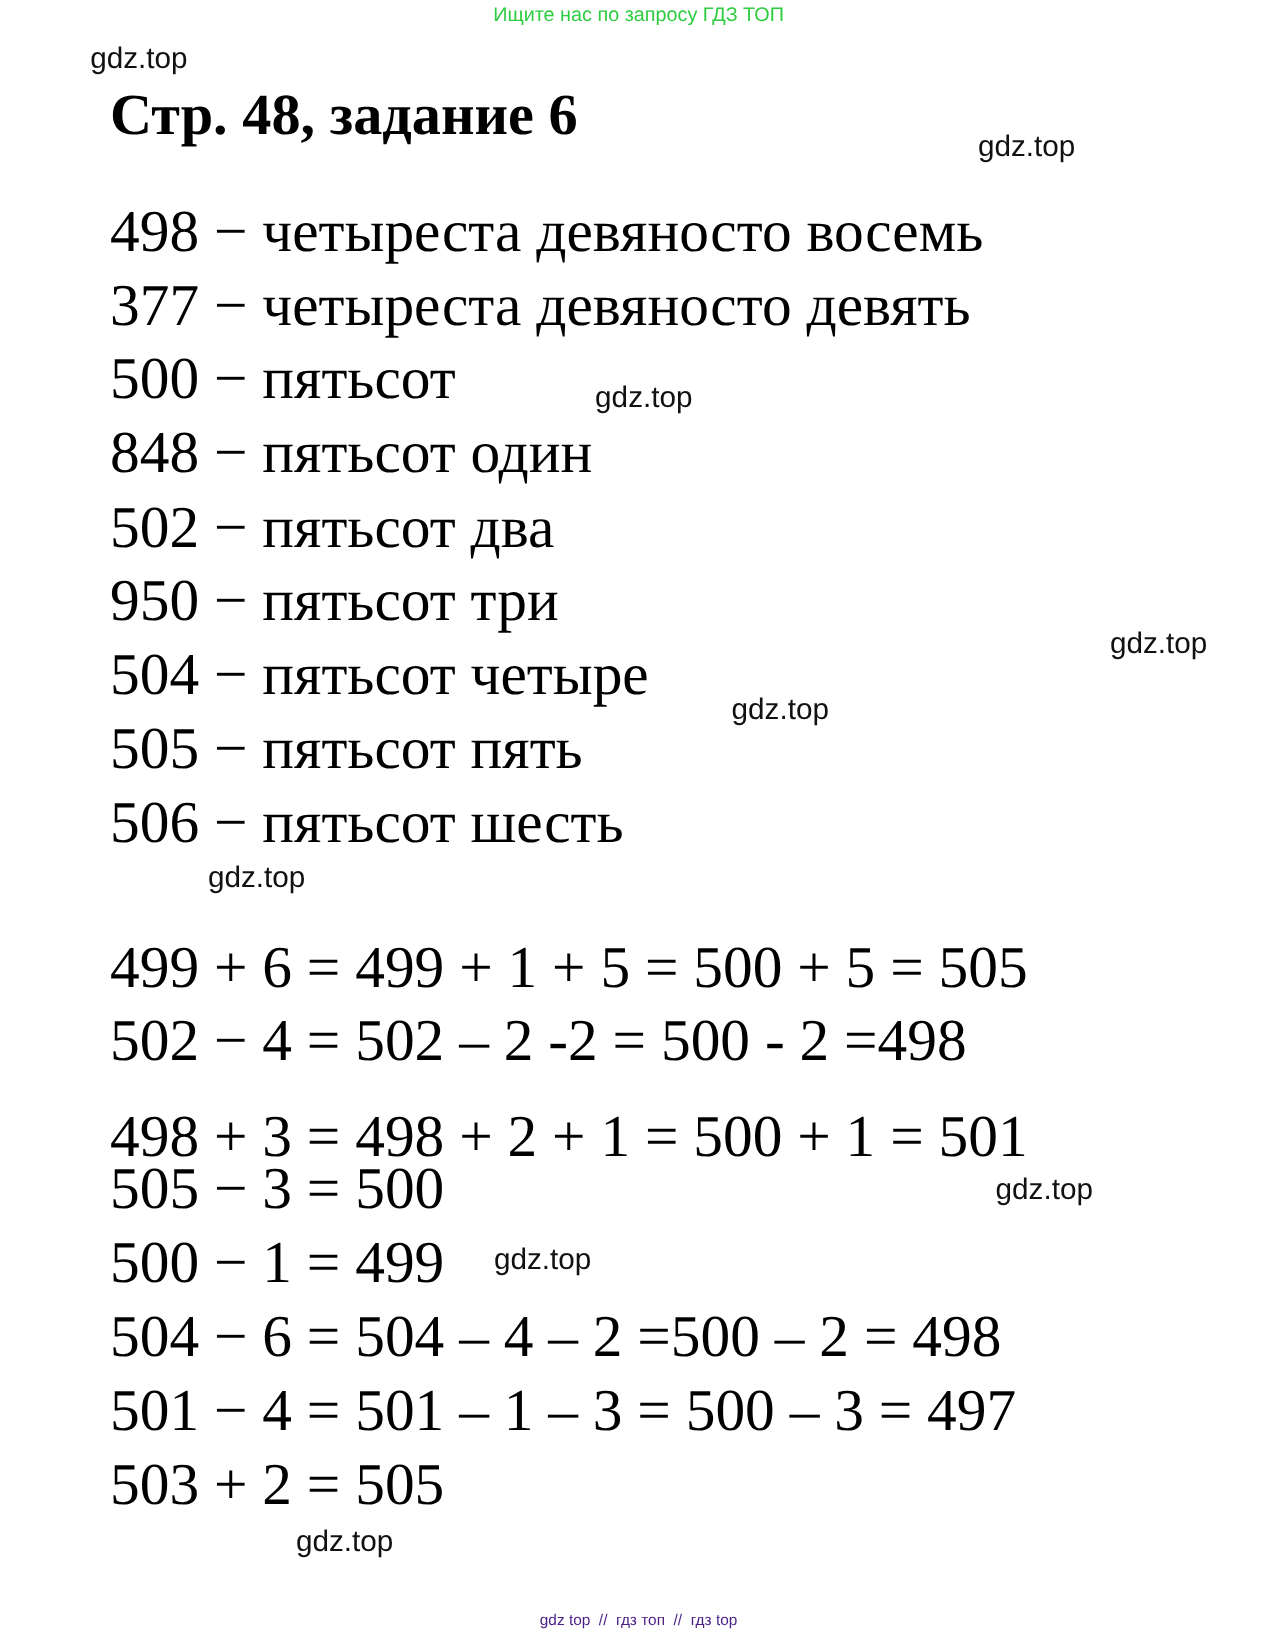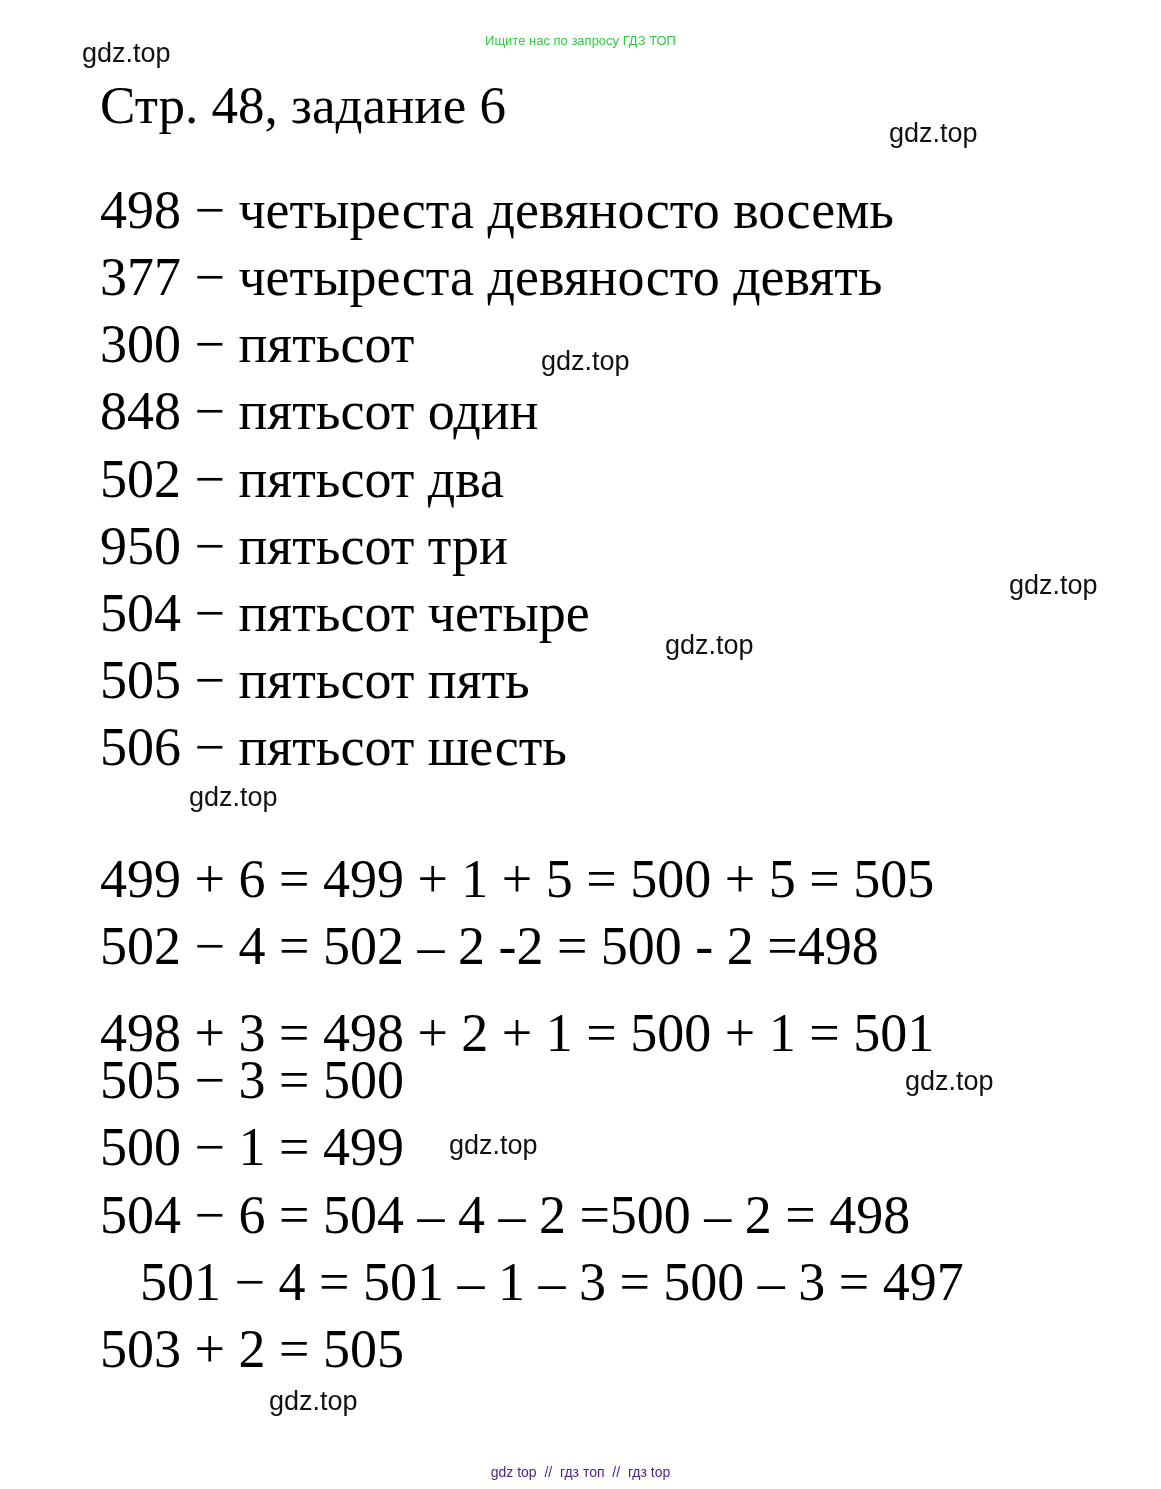--- a/index.html
+++ b/index.html
@@ -1,28 +1,28 @@
 <!DOCTYPE html>
 <html><head>
   <meta charset="utf-8">
   <style>
     html, body { margin: 0; padding: 0; background: #ffffff; }
     body { width: 1161px; height: 1489px; position: relative; overflow: hidden; color: #000; }
     .top-link {
       position: absolute; left: 0; width: 1161px; top: 2px; text-align: center;
-      font-family: "Liberation Sans", sans-serif; font-size: 13px; color: #2ecc40;
-      text-decoration: none; line-height: 22px; margin-top: 28px;
+      font-family: "Liberation Sans", sans-serif; font-size: 18px; color: #2ecc40;
+      text-decoration: none; line-height: 22px;
     }
     .wm {
       position: absolute; font-family: "Liberation Sans", sans-serif; font-size: 27px;
       color: #111; line-height: 30px; white-space: nowrap;
     }
     .title {
       position: absolute; left: 100px; top: 74px; margin: 0;
-      font-family: "Liberation Serif", serif; font-weight: normal; font-size: 53px;
+      font-family: "Liberation Serif", serif; font-weight: bold; font-size: 53px;
       line-height: 62px; white-space: nowrap;
     }
     .line {
       position: absolute; left: 100px; font-family: "Liberation Serif", serif;
       font-size: 54px; line-height: 60px; white-space: nowrap; text-align: right;
     }
     .footer {
       position: absolute; left: 0; width: 1161px; top: 1460px; text-align: center;
       font-family: "Liberation Sans", sans-serif; font-size: 14px; color: #4a1f86;
       line-height: 24px; white-space: pre;
@@ -33,42 +33,42 @@
 
 <a class="top-link">Ищите нас по запросу ГДЗ ТОП</a>
 
 <div class="wm" style="left:82px; top:38px;">gdz.top</div>
 <h1 class="title">Стр. 48, задание 6</h1>
 <div class="wm" style="left:889px; top:118px;">gdz.top</div>
 
 <div>
   <div class="line" style="top:180px;">498 − четыреста девяносто восемь</div>
   <div class="line" style="top:247px;">377 − четыреста девяносто девять</div>
-  <div class="line" style="top:314px;">300 − пятьсот</div>
+  <div class="line" style="top:314px;">500 − пятьсот</div>
   <div class="line" style="top:381px;">848 − пятьсот один</div>
   <div class="line" style="top:449px;">502 − пятьсот два</div>
   <div class="line" style="top:516px;">950 − пятьсот три</div>
   <div class="line" style="top:583px;">504 − пятьсот четыре</div>
   <div class="line" style="top:650px;">505 − пятьсот пять</div>
   <div class="line" style="top:717px;">506 − пятьсот шесть</div>
 </div>
 
 <div class="wm" style="left:541px; top:346px;">gdz.top</div>
 <div class="wm" style="left:1009px; top:570px;">gdz.top</div>
 <div class="wm" style="left:665px; top:630px;">gdz.top</div>
 <div class="wm" style="left:189px; top:782px;">gdz.top</div>
 
 <div>
   <div class="line" style="top:849px;">499 + 6 = 499 + 1 + 5 = 500 + 5 = 505</div>
   <div class="line" style="top:916px;">502 − 4 = 502 – 2 -2 = 500 - 2 =498</div>
   <div class="line" style="top:983px;margin-top:20px;">498 + 3 = 498 + 2 + 1 = 500 + 1 = 501</div>
   <div class="line" style="top:1050px;">505 − 3 = 500</div>
   <div class="line" style="top:1117px;">500 − 1 = 499</div>
   <div class="line" style="top:1185px;">504 − 6 = 504 – 4 – 2 =500 – 2 = 498</div>
-  <div class="line" style="top:1252px;margin-left:40px;">501 − 4 = 501 – 1 – 3 = 500 – 3 = 497</div>
+  <div class="line" style="top:1252px;">501 − 4 = 501 – 1 – 3 = 500 – 3 = 497</div>
   <div class="line" style="top:1319px;">503 + 2 = 505</div>
 </div>
 
 <div class="wm" style="left:905px; top:1066px;">gdz.top</div>
 <div class="wm" style="left:449px; top:1130px;">gdz.top</div>
 <div class="wm" style="left:269px; top:1386px;">gdz.top</div>
 
 <div class="footer">gdz top  //  гдз топ  //  гдз top</div>
 
 </body></html>

